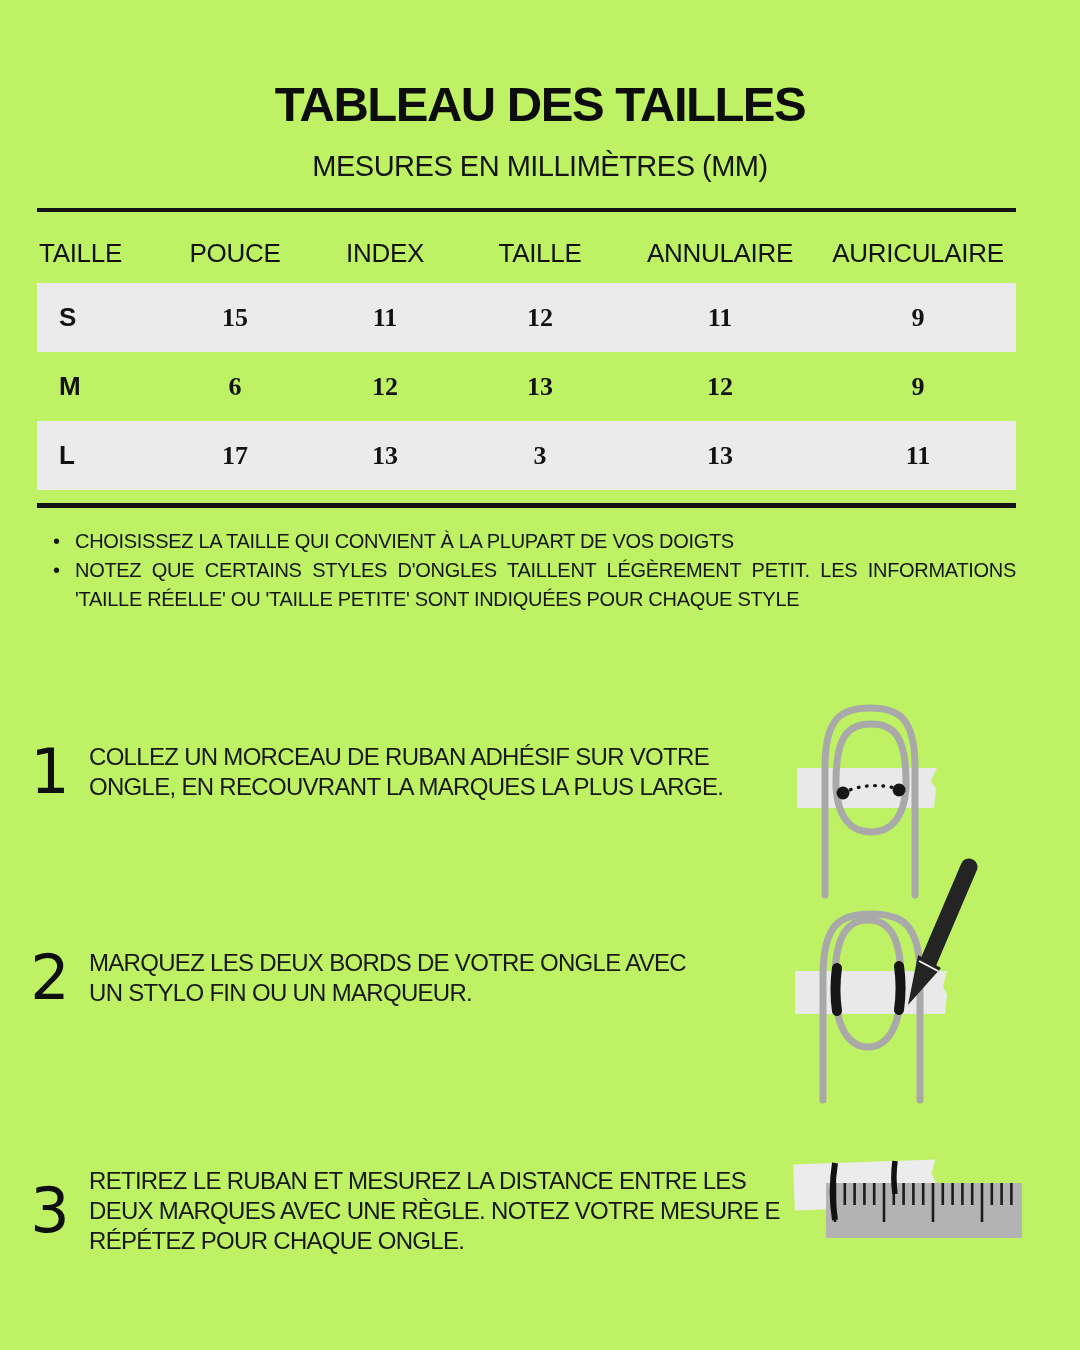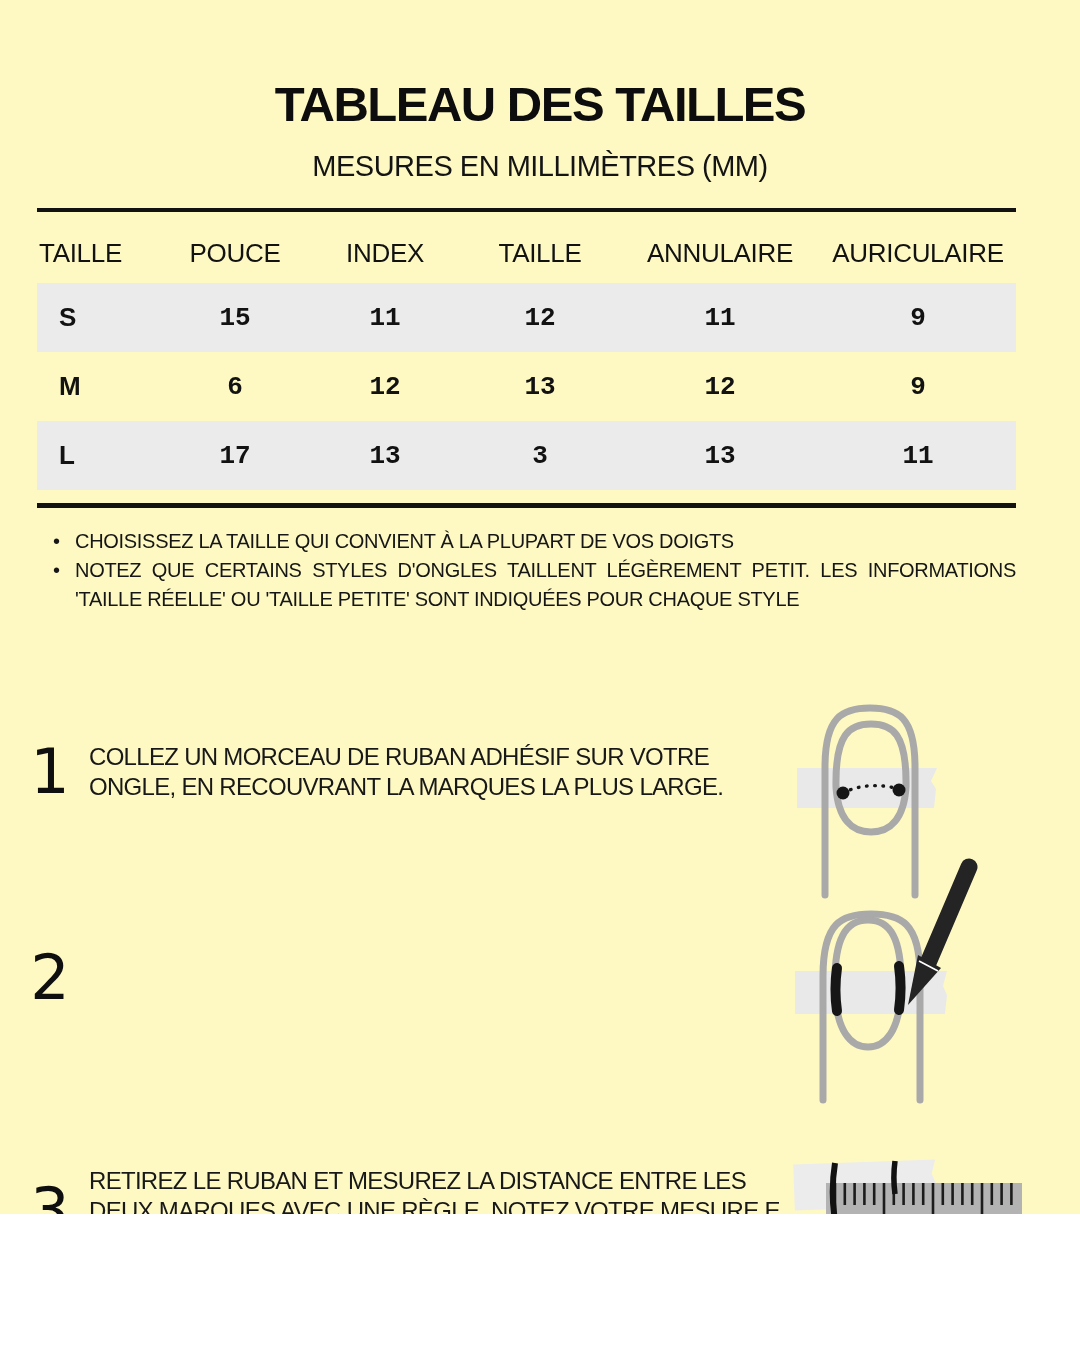--- a/index.html
+++ b/index.html
@@ -1,18 +1,18 @@
 <!DOCTYPE html>
 <html><head>
 <meta charset="utf-8">
 <style>
   * { margin:0; padding:0; box-sizing:border-box; }
   html,body { background:#ffffff; }
   .canvas {
-    position:relative; width:1080px; height:1214px; background:#fef9c3;
+    position:relative; width:1080px; height:1350px; background:#bef264;
     font-family:"Liberation Sans", sans-serif; color:#121212; overflow:hidden;
   }
 
   
   .title {
     position:absolute; top:76px; left:0; width:1080px; text-align:center;
     font-size:49px; font-weight:700; letter-spacing:-1.5px; color:#0d0d0d;
   }
   .subtitle {
     position:absolute; top:150px; left:0; width:1080px; text-align:center;
@@ -33,21 +33,21 @@
   }
   .t-head { height:59px; }
   .t-head .c { text-align:center; font-size:26px; font-weight:400; letter-spacing:-0.3px; }
   .t-head .c0 { text-align:left; padding-left:2px; }
   .t-row { height:69px; }
   .t-row .c0 {
     padding-left:22px; font-size:26px; font-weight:700; letter-spacing:-0.3px;
   }
   .t-row .num {
     text-align:center; font-size:26px; font-weight:700;
-    font-family:Liberation Mono, monospace;
+    font-family:Liberation Serif, serif;
   }
   .stripe { background:#ebebeb; }
 
   
   .notes { position:absolute; top:527px; left:37px; width:979px; list-style:none; }
   .notes li {
     position:relative; padding-left:38px; font-size:20px; line-height:29px;
     letter-spacing:-0.3px; text-align:justify; color:#161616;
   }
   .notes li::before {
@@ -132,20 +132,22 @@
   </ul>
 
   <div class="step step-1">
     <div class="step-number">1</div>
     <div class="step-text">COLLEZ UN MORCEAU DE RUBAN ADHÉSIF SUR VOTRE
 ONGLE, EN RECOUVRANT LA MARQUES LA PLUS LARGE.</div>
   </div>
 
   <div class="step step-2">
     <div class="step-number">2</div>
+    <div class="step-text">MARQUEZ LES DEUX BORDS DE VOTRE ONGLE AVEC
+UN STYLO FIN OU UN MARQUEUR.</div>
   </div>
 
   <div class="step step-3">
     <div class="step-number">3</div>
     <div class="step-text">RETIREZ LE RUBAN ET MESUREZ LA DISTANCE ENTRE LES
 DEUX MARQUES AVEC UNE RÈGLE. NOTEZ VOTRE MESURE E
 RÉPÉTEZ POUR CHAQUE ONGLE.</div>
   </div>
 
   <div class="illus illus-1">

